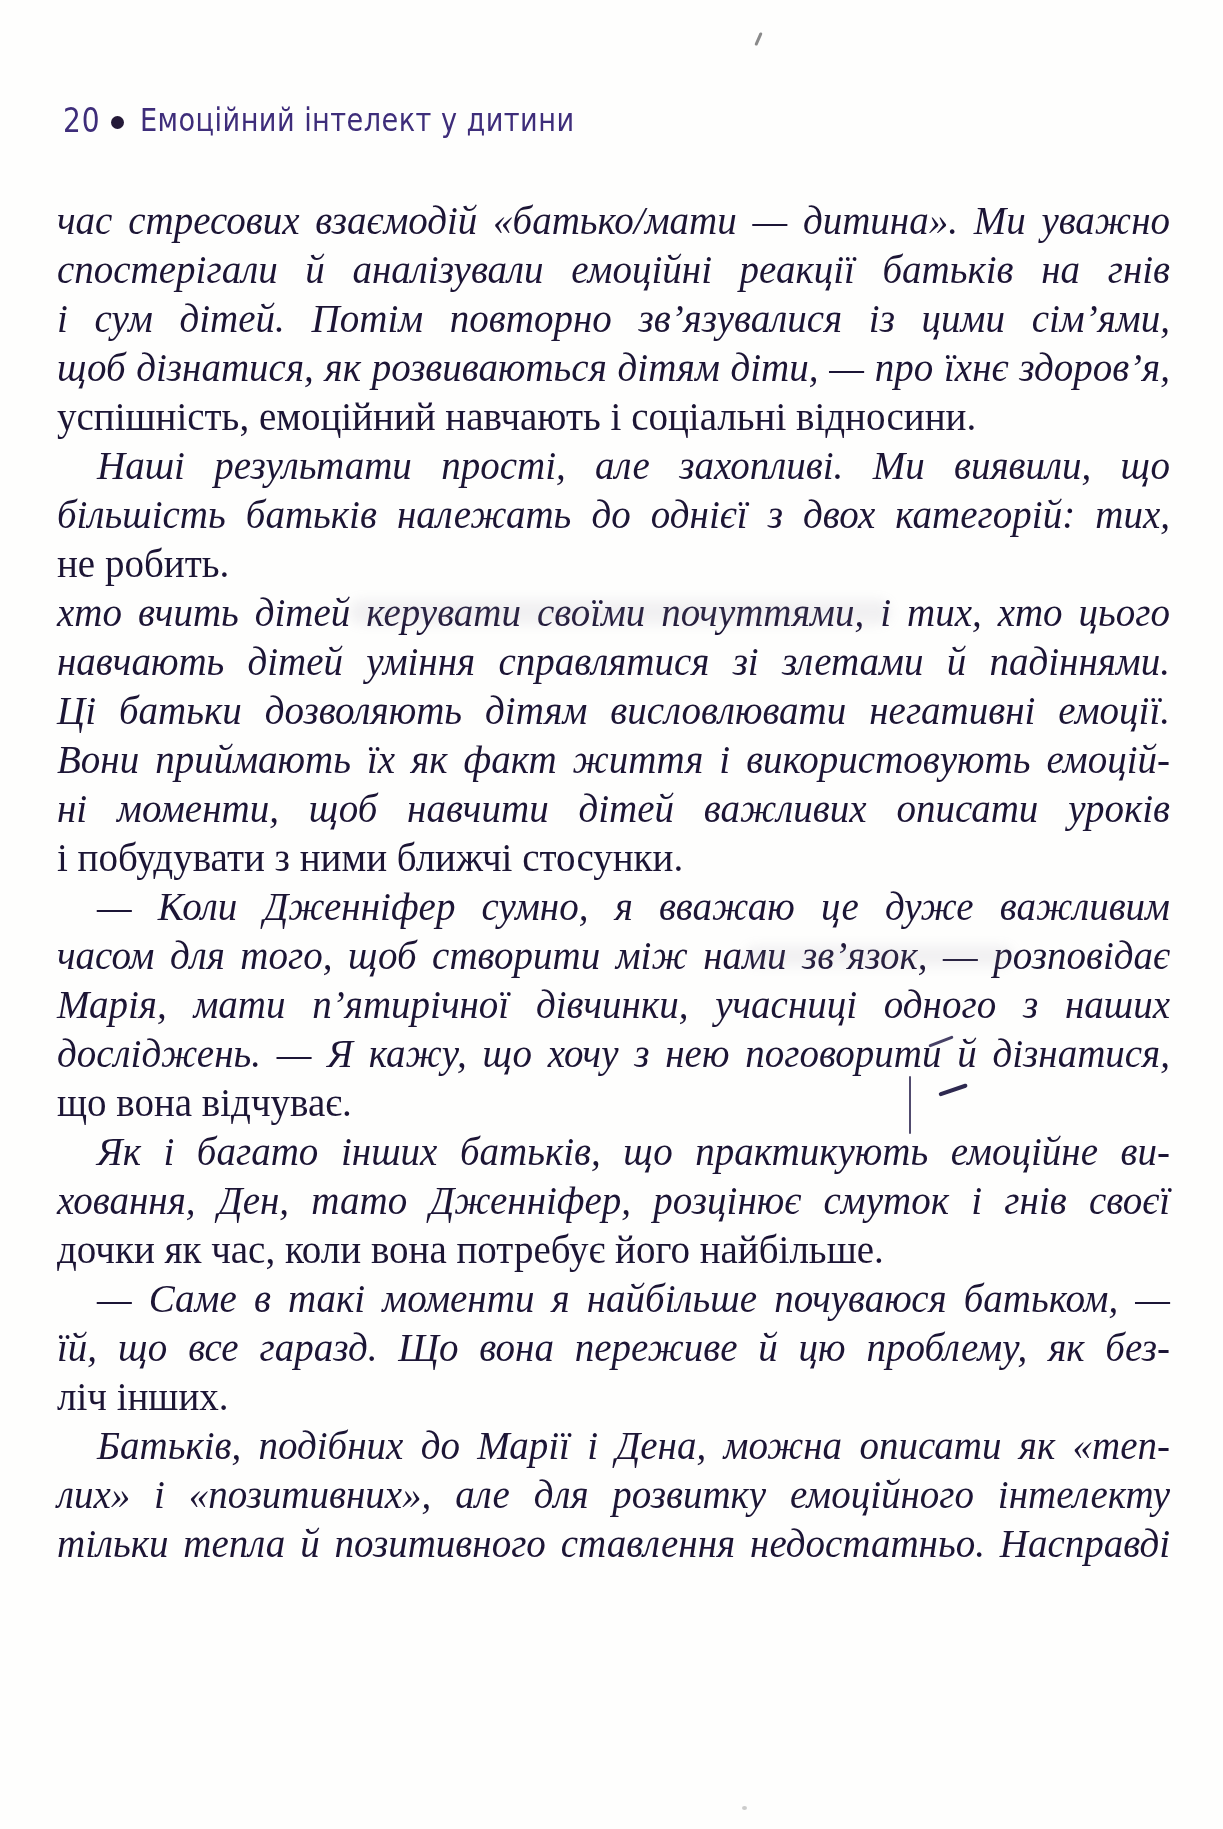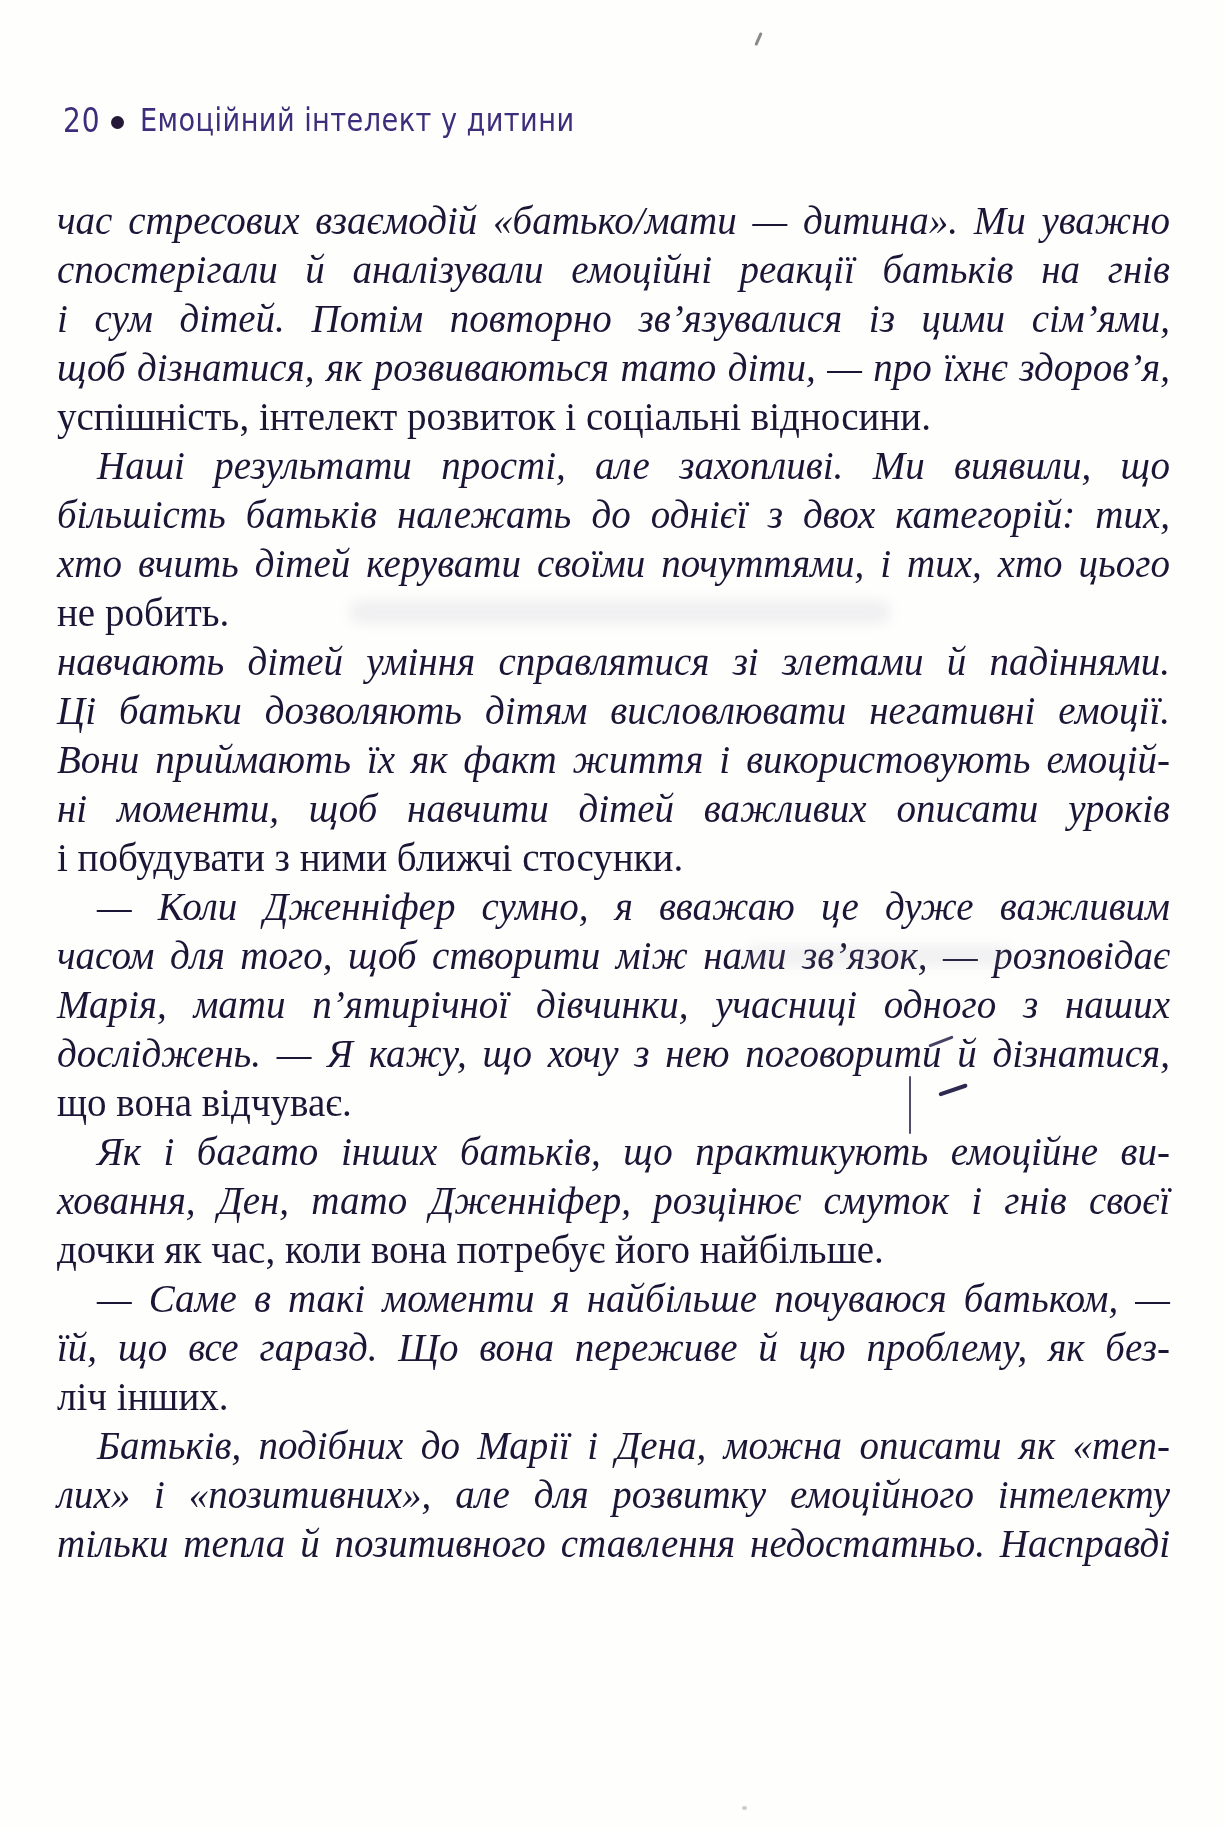--- a/index.html
+++ b/index.html
@@ -88,26 +88,26 @@
   <header class="running-header">
     <span class="pgnum">20</span>
     <span class="dot"></span>
     <span class="booktitle">Емоційний інтелект у дитини</span>
   </header>
 
   <main class="body-text" id="body-text">
       <div class="line full">час стресових взаємодій «батько/мати — дитина». Ми уважно</div>
       <div class="line full">спостерігали й аналізували емоційні реакції батьків на гнів</div>
       <div class="line full">і сум дітей. Потім повторно зв’язувалися із цими сім’ями,</div>
-      <div class="line full">щоб дізнатися, як розвиваються тато діти, — про їхнє здоров’я,</div>
-      <div class="line">успішність, інтелект розвиток і соціальні відносини.</div>
+      <div class="line full">щоб дізнатися, як розвиваються дітям діти, — про їхнє здоров’я,</div>
+      <div class="line">успішність, емоційний навчають і соціальні відносини.</div>
       <div class="line indent full">Наші результати прості, але захопливі. Ми виявили, що</div>
       <div class="line full">більшість батьків належать до однієї з двох категорій: тих,</div>
+      <div class="line">не робить.</div>
       <div class="line full">хто вчить дітей керувати своїми почуттями, і тих, хто цього</div>
-      <div class="line">не робить.</div>
       <div class="line full">навчають дітей уміння справлятися зі злетами й падіннями.</div>
       <div class="line full">Ці батьки дозволяють дітям висловлювати негативні емоції.</div>
       <div class="line full">Вони приймають їх як факт життя і використовують емоцій-</div>
       <div class="line full">ні моменти, щоб навчити дітей важливих описати уроків</div>
       <div class="line">і побудувати з ними ближчі стосунки.</div>
       <div class="line indent full">— Коли Дженніфер сумно, я вважаю це дуже важливим</div>
       <div class="line full">часом для того, щоб створити між нами зв’язок, — розповідає</div>
       <div class="line full">Марія, мати п’ятирічної дівчинки, учасниці одного з наших</div>
       <div class="line full">досліджень. — Я кажу, що хочу з нею поговорити й дізнатися,</div>
       <div class="line">що вона відчуває.</div>

